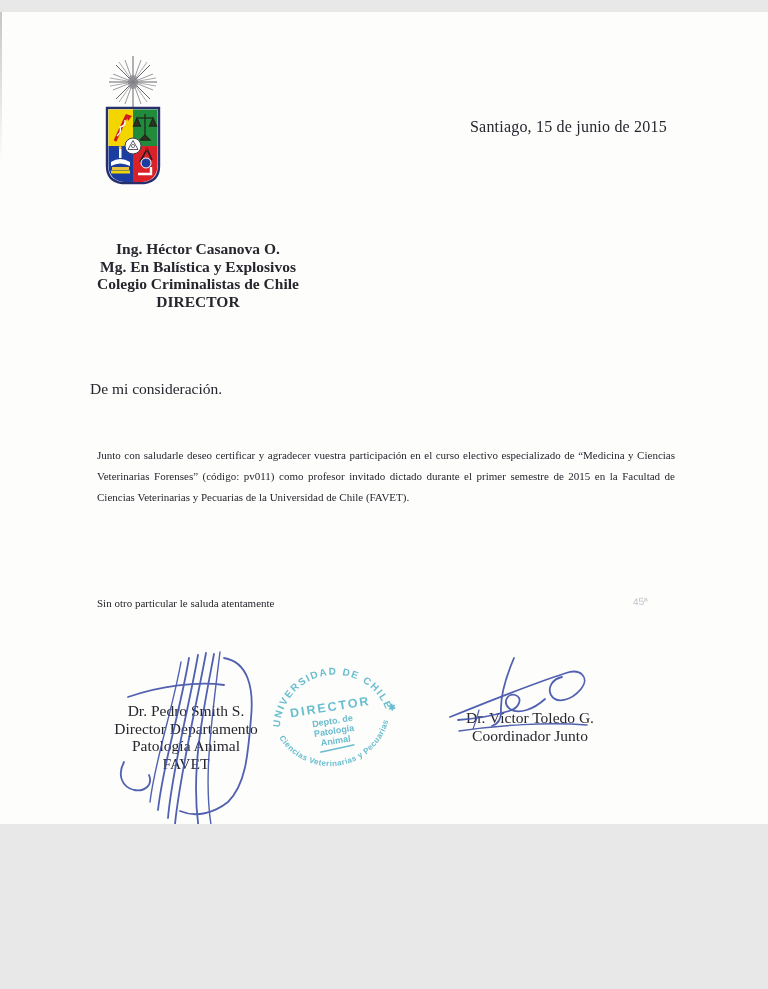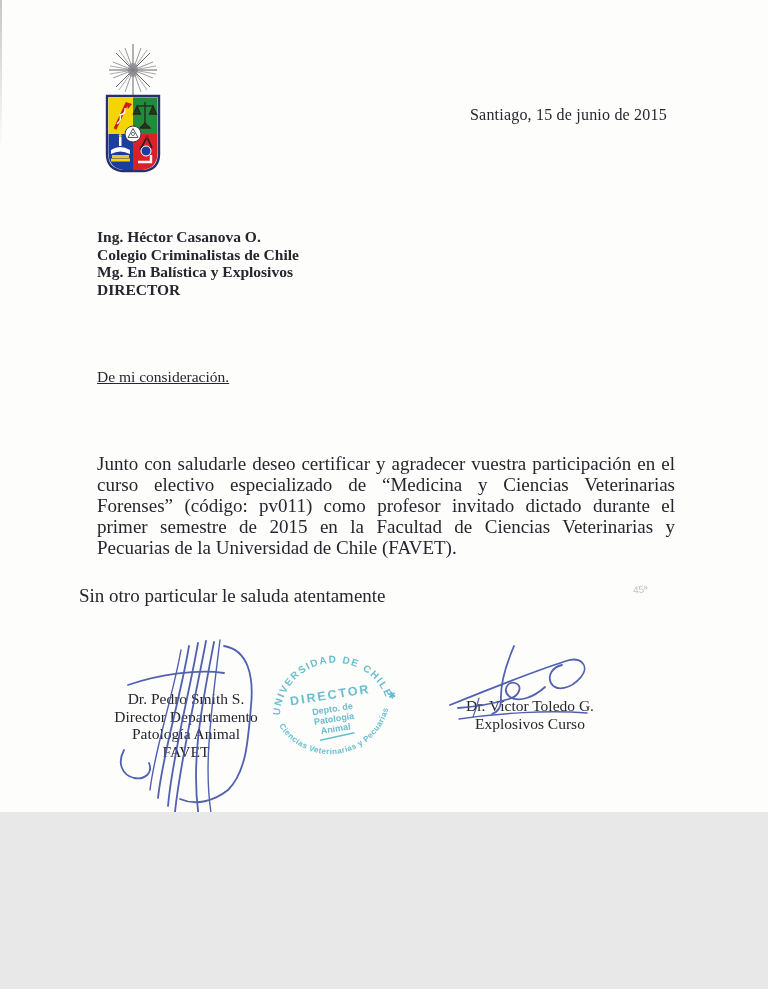--- a/index.html
+++ b/index.html
@@ -1,19 +1,19 @@
 <!DOCTYPE html>
 <html><head>
 <meta charset="utf-8">
 <style>
   html,body{margin:0;padding:0;background:#e8e8e8;}
   .page{
     position:relative;
     width:768px;height:812px;
-    margin:0 auto;
+    margin:12px auto;
     background:#fdfdfc;
     overflow:hidden;
     font-family:"Liberation Serif","DejaVu Serif",serif;
     color:#26262e;
   }
   .scan-edge{
     position:absolute;left:0;top:0;width:2px;height:150px;
     background:linear-gradient(#9a9a9a,rgba(150,150,150,0));
     opacity:.55;
   }
@@ -21,29 +21,29 @@
     position:absolute;left:0;top:984px;width:4px;height:5px;
     background:#4a4a4a;opacity:.8;
   }
   .crest{position:absolute;left:85px;top:40px;}
   .date-line{
     position:absolute;left:470px;top:106px;
     font-size:16px;letter-spacing:.2px;
   }
   .recipient{
     position:absolute;left:97px;top:228px;
-    font-weight:bold;font-size:15.5px;line-height:17.6px;
+    font-weight:bold;font-size:15.5px;line-height:17.6px;text-align:center;
   }
-  .salutation{position:absolute;left:97px;top:368px;font-size:15.5px;text-decoration:underline;}
+  .salutation{position:absolute;left:90px;top:368px;font-size:15.5px;}
   .body-text{
-    position:absolute;left:97px;top:453px;width:578px;
-    font-size:19px;line-height:21px;
+    position:absolute;left:97px;top:433px;width:578px;
+    font-size:11px;line-height:21px;
   }
   .body-text p{margin:0;text-align:justify;}
-  .closing{position:absolute;left:79px;top:585px;font-size:19px;font-family:Liberation Serif, serif;}
+  .closing{position:absolute;left:97px;top:585px;font-size:11px;font-family:Liberation Serif, serif;}
   .smudge{
     position:absolute;left:633px;top:584px;
     font-size:10px;color:#8d93a2;opacity:.55;
     font-family:"Liberation Sans",sans-serif;
     transform:rotate(-4deg);
   }
   .sig-block{
     position:absolute;text-align:center;
     font-size:15.5px;line-height:17.6px;
   }
@@ -116,22 +116,22 @@
       <circle cx="48" cy="94" r="8" fill="#ffffff" stroke="#3a3a42" stroke-width="1"></circle>
       <path d="M48,88.5 l5,9 h-10 z" fill="none" stroke="#5a5a62" stroke-width="1"></path>
       <circle cx="48" cy="94" r="1.6" fill="none" stroke="#5a5a62" stroke-width="0.8"></circle>
     </g>
   </svg>
 
   <div class="date-line">Santiago, 15 de junio de 2015</div>
 
   <div class="recipient">
     <div>Ing. Héctor Casanova O.</div>
+    <div>Mg. En Balística y Explosivos</div>
     <div>Colegio Criminalistas de Chile</div>
-    <div>Mg. En Balística y Explosivos</div>
     <div>DIRECTOR</div>
   </div>
 
   <div class="salutation">De mi consideración.</div>
 
   <div class="body-text">
     <p>Junto con saludarle deseo certificar y agradecer vuestra participación en el curso electivo especializado de “Medicina y Ciencias Veterinarias Forenses” (código: pv011) como profesor invitado dictado durante el primer semestre de 2015 en la Facultad de Ciencias Veterinarias y Pecuarias de la Universidad de Chile (FAVET).</p>
   </div>
 
   <div class="closing">Sin otro particular le saluda atentamente</div>
@@ -139,21 +139,21 @@
 
   <div class="sig-block sig-left">
     <div>Dr. Pedro Smith S.</div>
     <div>Director Departamento</div>
     <div>Patología Animal</div>
     <div>FAVET</div>
   </div>
 
   <div class="sig-block sig-right">
     <div>Dr. Víctor Toledo G.</div>
-    <div>Explosivos Curso</div>
+    <div>Coordinador Junto</div>
   </div>
 
   <svg class="stamp-svg" width="145" height="140" viewBox="0 0 145 140">
     <defs>
       <path id="arcTop" d="M 18,80 A 55,55 0 1 1 128,80"></path>
       <path id="arcBot" d="M 12,56 A 58,58 0 0 0 132,56"></path>
     </defs>
     <g transform="rotate(-9 72 68)" fill="#45aec3" font-family="Liberation Sans, sans-serif" font-weight="bold">
       <text font-size="10" letter-spacing="1.6">
         <textPath href="#arcTop" startOffset="50%" text-anchor="middle">UNIVERSIDAD DE CHILE</textPath>

